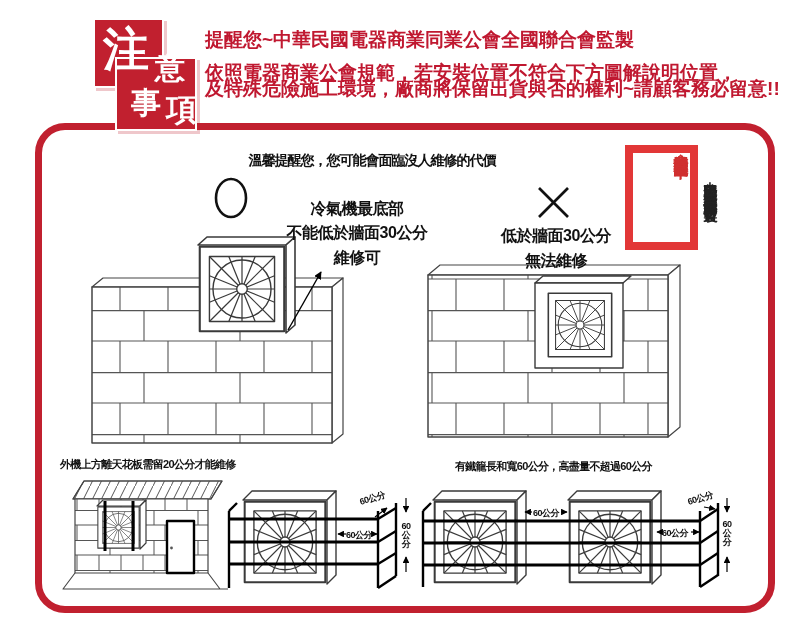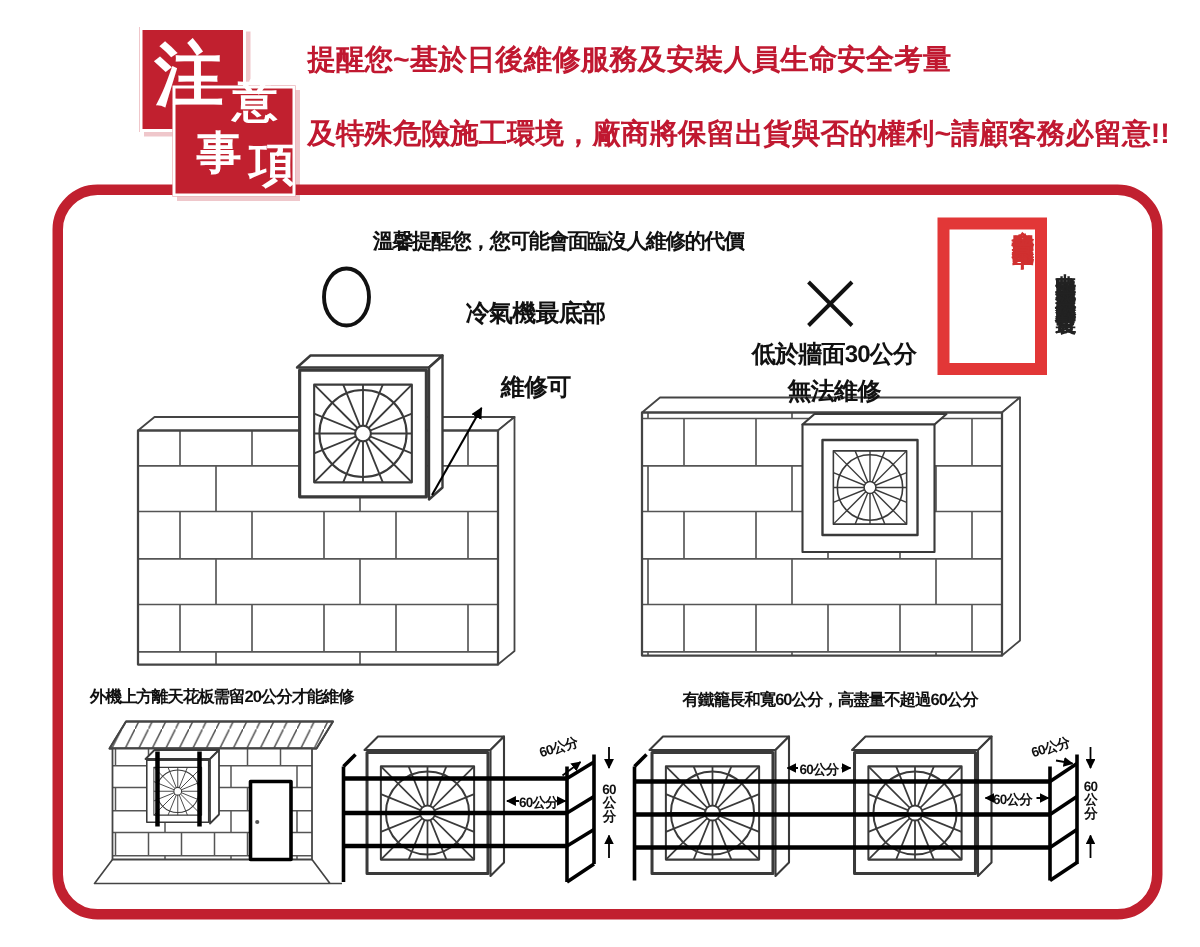--- a/index.html
+++ b/index.html
@@ -43,21 +43,22 @@
 
   <div class="frame"></div>
 
   <div class="badge-sq" style="left:93px;top:18px;width:67px;height:66px;"></div>
   <div class="badge-sq" style="left:115px;top:57px;width:78px;height:70px;"></div>
   <span class="badge-char" style="left:103px;top:26px;font-size:46px;">注</span>
   <span class="badge-char" style="left:155px;top:53px;font-size:30px;">意</span>
   <span class="badge-char" style="left:131px;top:88px;font-size:30px;">事</span>
   <span class="badge-char" style="left:166px;top:94px;font-size:31px;">項</span>
 
-  <div class="hline" style="top:27px;">提醒您~基於日後維修服務及安裝人員生命安全考量</div>
+  <div class="hline" style="top:27px;">提醒您~中華民國電器商業同業公會全國聯合會監製</div>
+  <div class="hline" style="top:60px;">依照電器商業公會規範，若安裝位置不符合下方圖解說明位置，</div>
   <div class="hline" style="top:76px;">及特殊危險施工環境，廠商將保留出貨與否的權利~請顧客務必留意!!</div>
 
   <svg class="art" width="800" height="631" viewBox="0 0 800 631">
     <defs>
       <pattern id="brickL" width="96" height="62" patternUnits="userSpaceOnUse">
         <rect width="96" height="62" fill="#fff"></rect>
         <path d="M0 0.6 H96 M0 31 H96 M48 0 V31 M24 31 V62 M72 31 V62" stroke="#555" stroke-width="1.1" fill="none"></path>
       </pattern>
       <pattern id="brickS" width="44" height="30" patternUnits="userSpaceOnUse">
         <rect width="44" height="30" fill="#fff"></rect>
@@ -193,20 +194,21 @@
         <line x1="704" y1="507" x2="715" y2="509" marker-end="url(#ah)"></line>
         <line x1="727" y1="498" x2="727" y2="512" marker-end="url(#ah)"></line>
         <line x1="727" y1="572" x2="727" y2="557" marker-end="url(#ah)"></line>
       </g>
     </g>
   </svg>
 
   <div class="lbl title" style="left:247px;top:152px;width:250px;">溫馨提醒您，您可能會面臨沒人維修的代價</div>
 
   <div class="lbl note" style="left:277px;top:199px;">冷氣機最底部</div>
+  <div class="lbl note" style="left:277px;top:223px;">不能低於牆面30公分</div>
   <div class="lbl note" style="left:277px;top:248px;">維修可</div>
 
   <div class="lbl note" style="left:476px;top:226px;">低於牆面30公分</div>
   <div class="lbl note" style="left:476px;top:251px;">無法維修</div>
 
   <div class="lbl blabel" style="left:60px;top:457px;">外機上方離天花板需留20公分才能維修</div>
   <div class="lbl blabel" style="left:455px;top:459px;">有鐵籠長和寬60公分，高盡量不超過60公分</div>
 
   <div class="lbl dim dim-rot" style="left:360px;top:496px;">60公分</div>
   <div class="lbl dim" style="left:346px;top:529px;">60公分</div>

